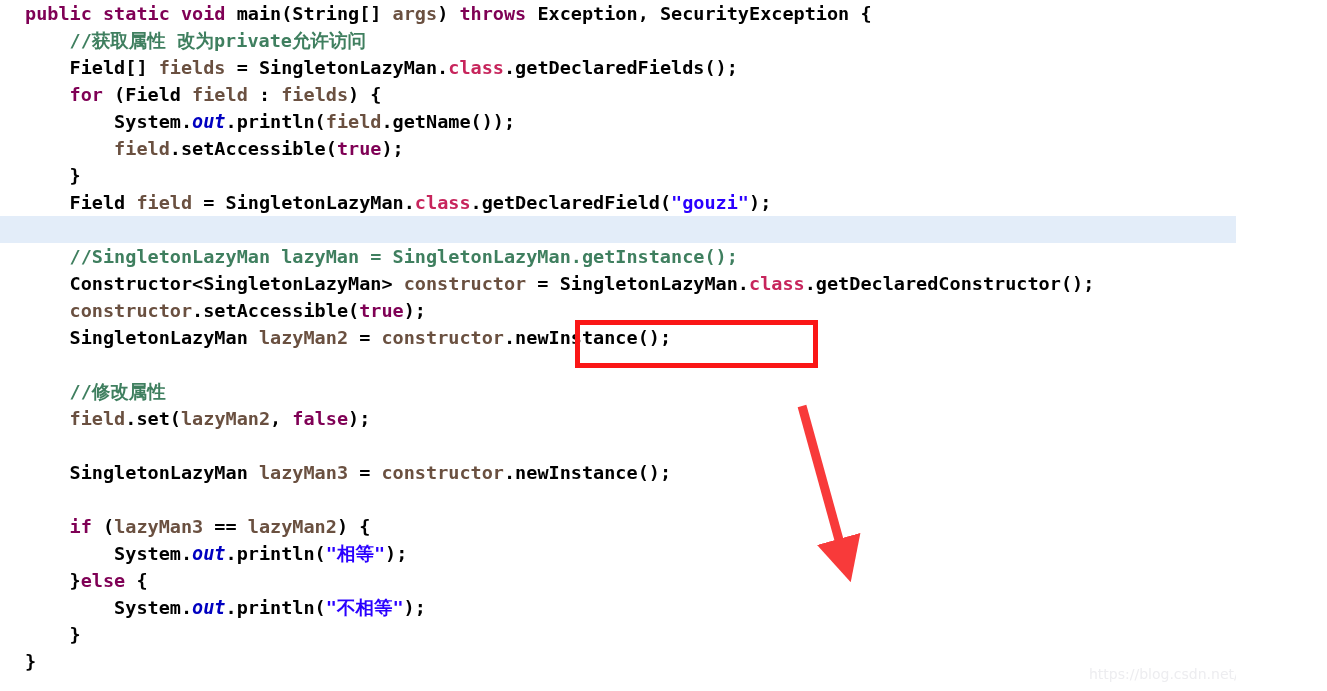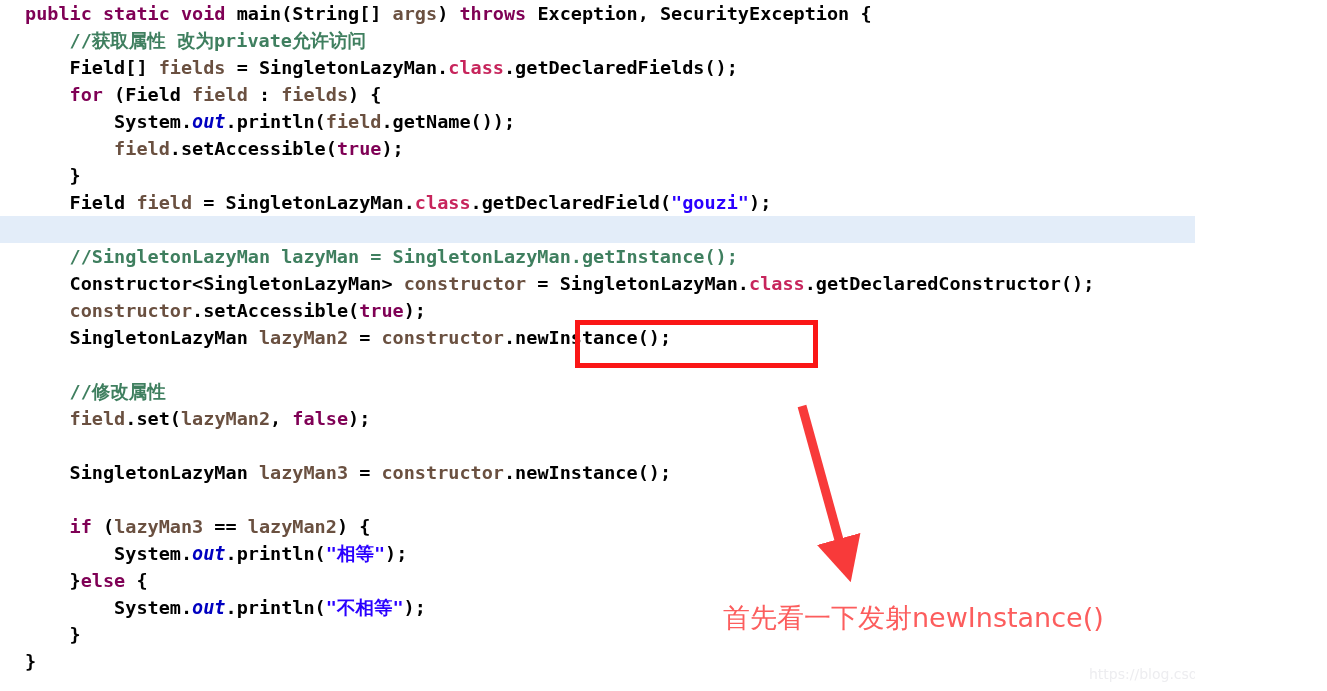--- a/index.html
+++ b/index.html
@@ -9,20 +9,21 @@
   }
   body {
     font-family: "DejaVu Sans Mono", monospace;
   }
   #screen {
     position: relative;
     width: 1195px;
     height: 691px;
     background: #ffffff;
     overflow: hidden;
+    padding-left: 41px;
   }
 
   
   #code {
     position: absolute;
     left: 0;
     top: 0;
     width: 1327px;
     height: 691px;
     font-family: "DejaVu Sans Mono", monospace;
@@ -103,17 +104,16 @@
 
   <svg id="arrow" viewBox="0 0 140 220" width="140" height="220">
     <defs>
       <marker id="ah" markerWidth="5" markerHeight="5" refX="2.2" refY="2.5" orient="auto" markerUnits="strokeWidth">
         <path d="M0,0 L5,2.5 L0,5 z" fill="#f83a3a"></path>
       </marker>
     </defs>
     <line x1="42" y1="26" x2="84" y2="178" stroke="#f83a3a" stroke-width="9" marker-end="url(#ah)"></line>
   </svg>
 
-  <div id="note" style="color: rgb(252, 93, 93);">首先看一下发射newInstance()</div>
 
   <div id="watermark" style="color: rgb(237, 237, 240);">https://blog.csdn.net/jj89929665</div>
 
 </div>
 
 </body></html>

